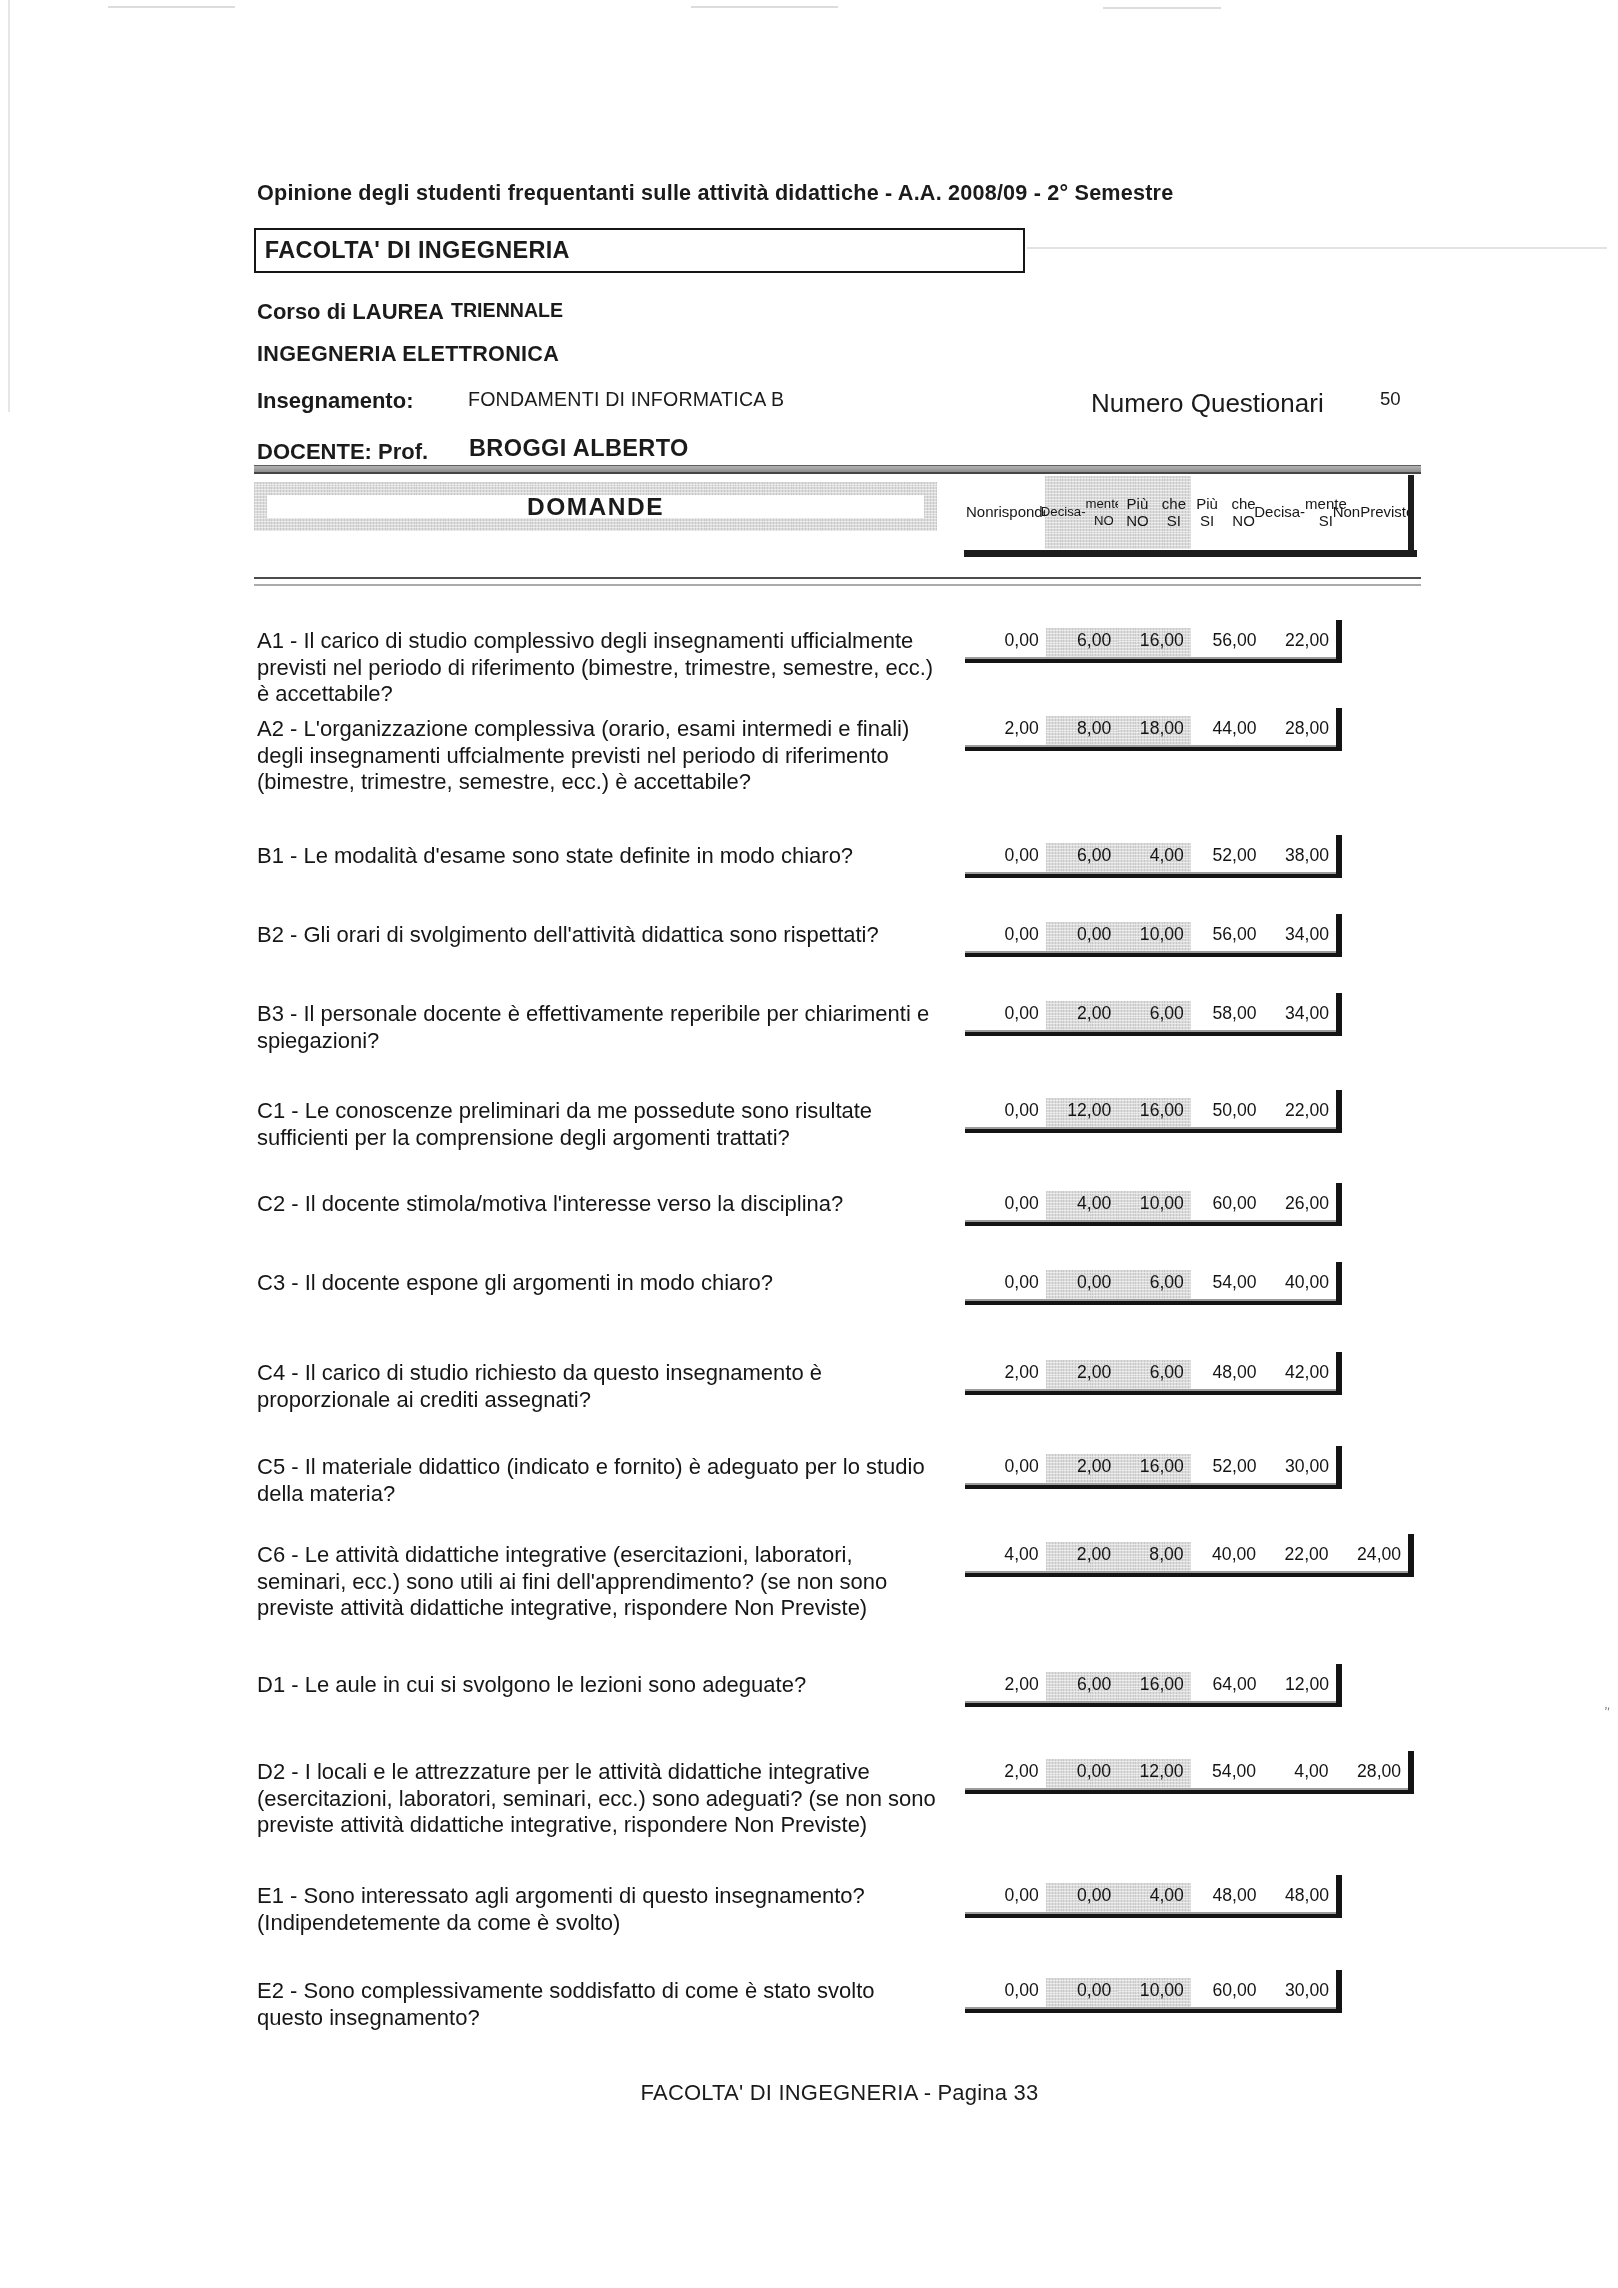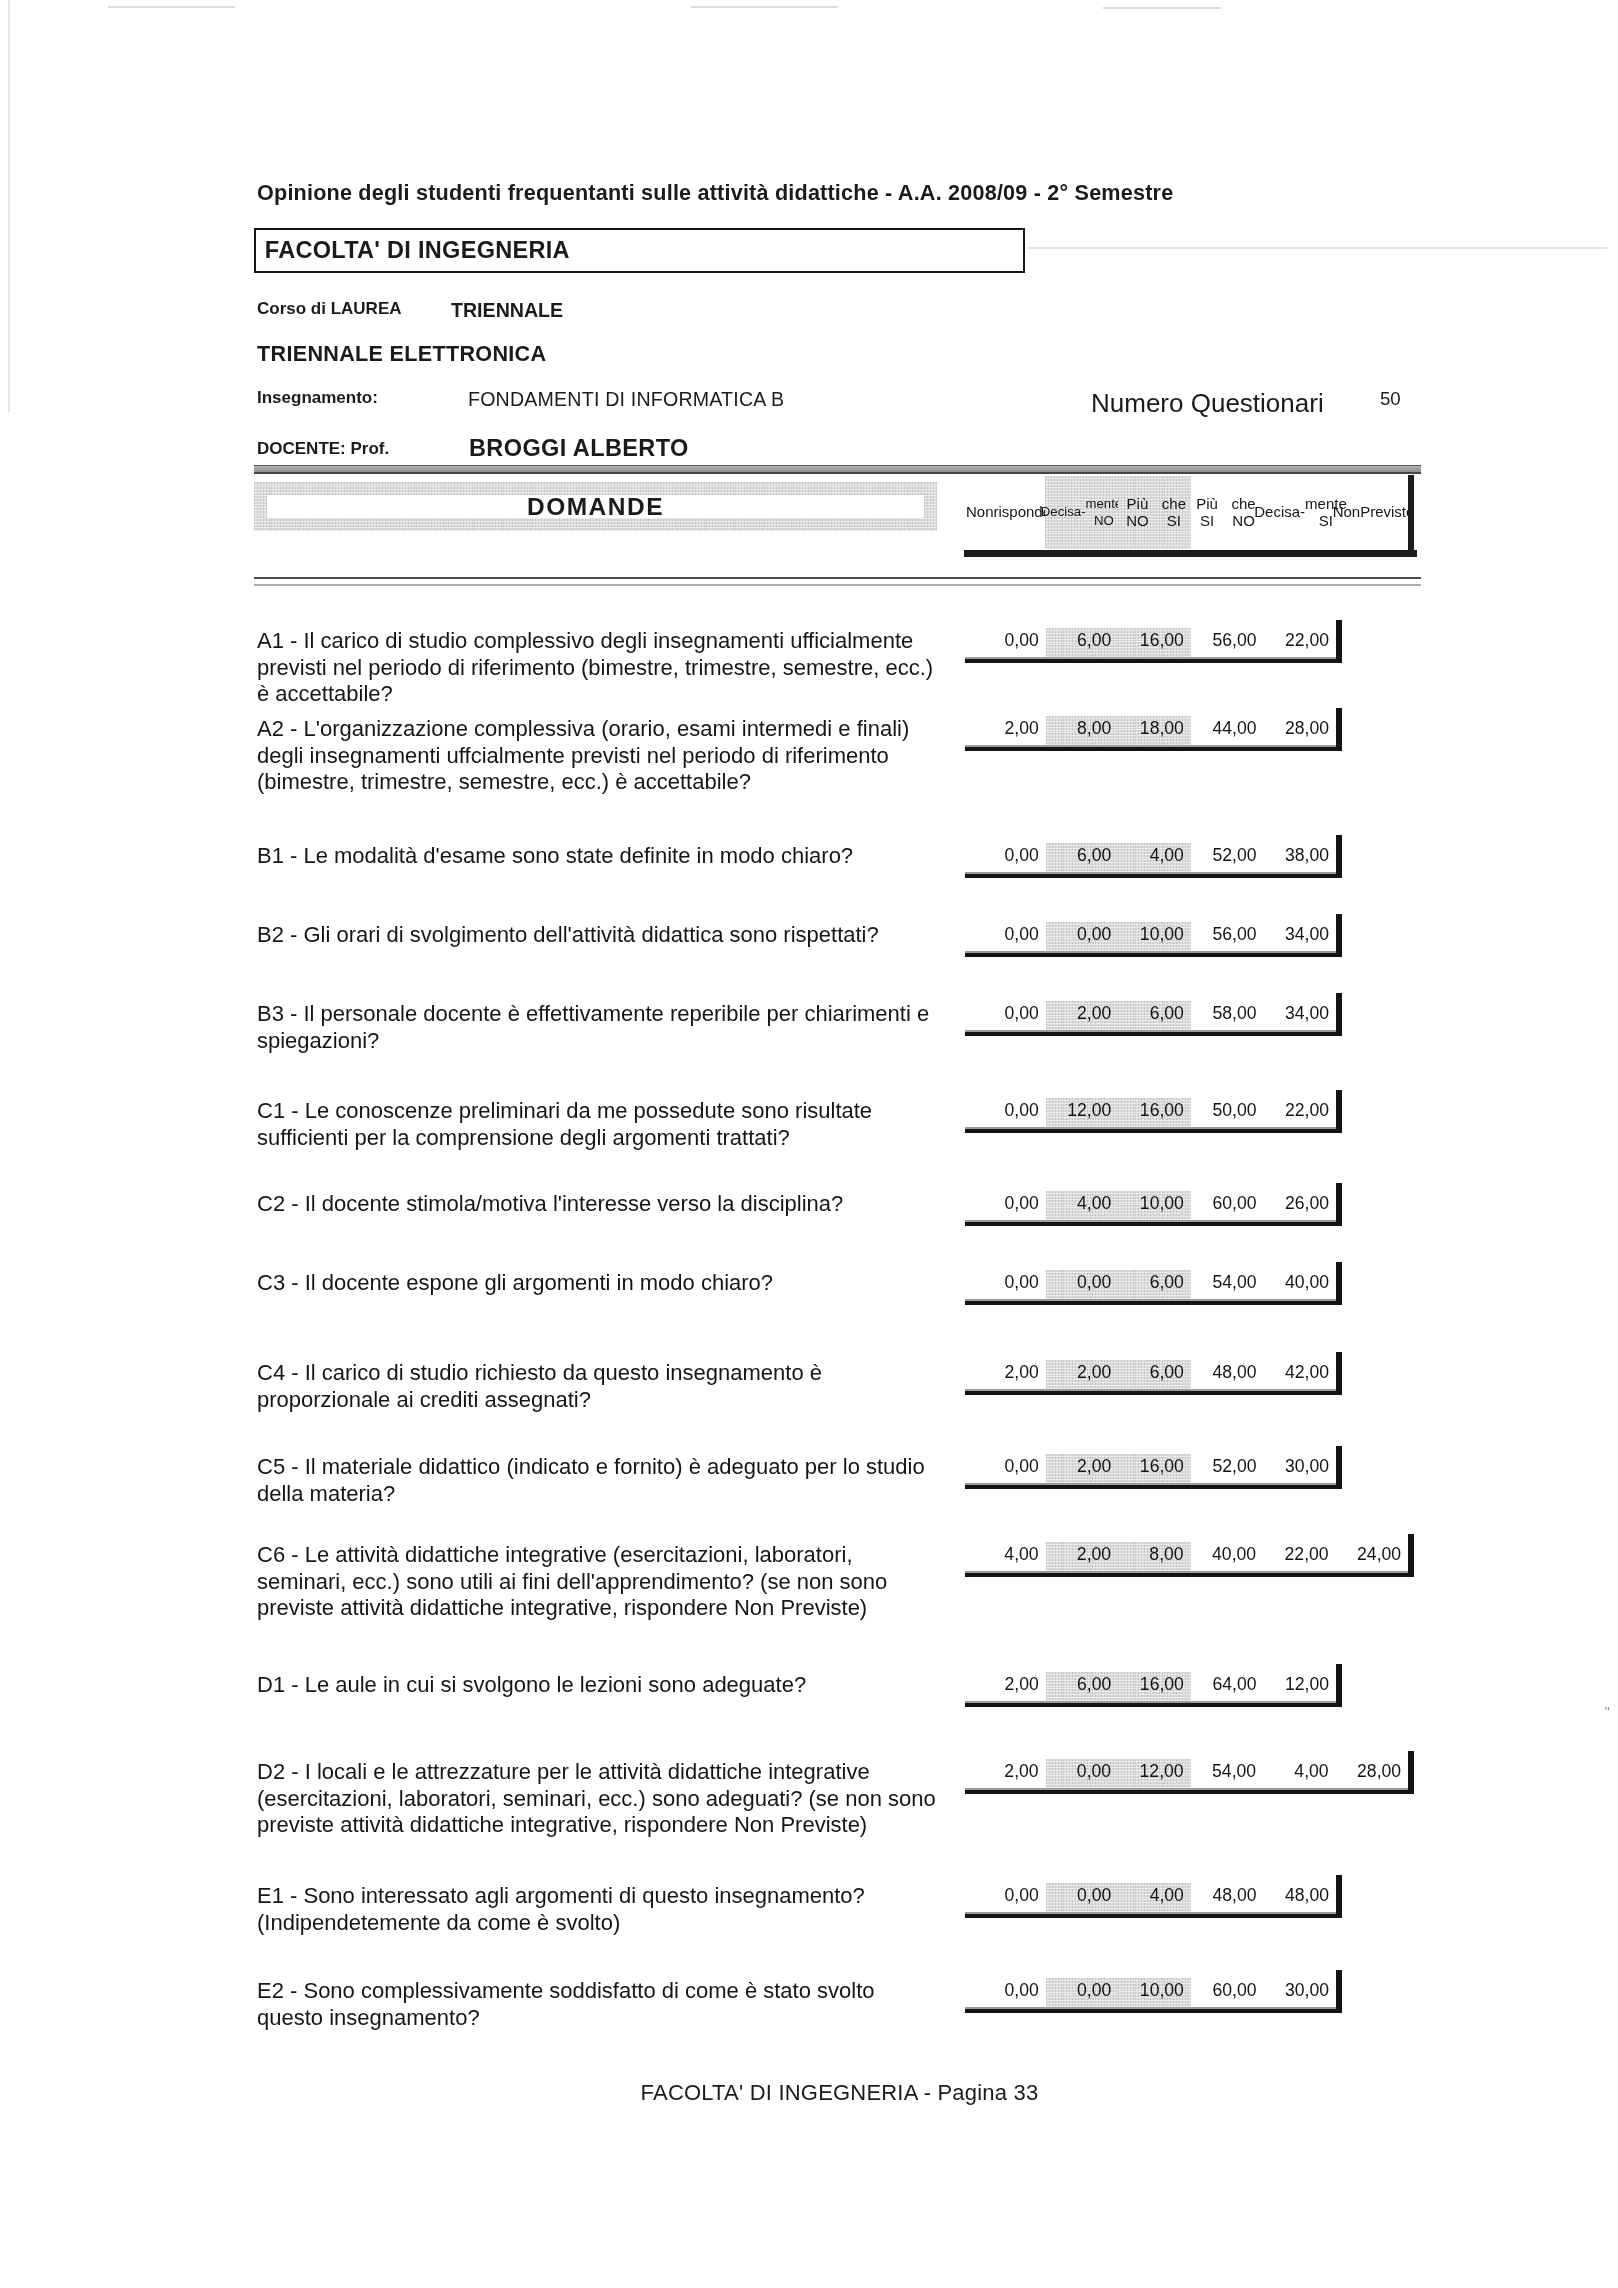--- a/index.html
+++ b/index.html
@@ -14,21 +14,21 @@
   .scan-mark{position:absolute;color:#6a6a6a;font-size:12.7px;transform:rotate(8deg);}
   
   .doc-title{position:absolute;left:257px;top:180px;font-size:21.6px;font-weight:bold;letter-spacing:0.2px;}
   .faculty-box{
     position:absolute;left:254px;top:228px;width:771px;height:45px;
     border:2.9px solid #161616;box-sizing:border-box;background:#fff;
   }
   .faculty-box span{display:block;padding:6.9px 0 0 8.8px;font-size:23.5px;font-weight:bold;letter-spacing:0.3px;}
   .faculty-sideline{position:absolute;left:1027px;top:247px;width:580px;height:2px;background:#e3e3e3;}
   .meta-row{position:absolute;left:257px;width:1165px;height:29px;}
-  .meta-row .lbl{position:absolute;left:0;font-weight:bold;font-size:17px;}
+  .meta-row .lbl{position:absolute;left:0;font-weight:bold;font-size:22px;}
   .corso-value{position:absolute;left:194px;font-weight:bold;font-size:19.6px;}
   .program-line{position:absolute;left:257px;top:341px;font-size:21.6px;font-weight:bold;letter-spacing:0.3px;}
   .course-value{position:absolute;left:211px;font-size:19.6px;letter-spacing:0.2px;}
   .quest-label{position:absolute;left:834px;font-weight:normal;font-size:26px;}
   .quest-count{position:absolute;left:1123px;font-size:18.6px;}
   .teacher-name{position:absolute;left:212px;top:-3.9px;font-size:23.5px;font-weight:bold;letter-spacing:0.4px;}
   
   .top-bar{
     position:absolute;left:254px;top:465px;width:1167px;height:8.8px;box-sizing:border-box;
     background:linear-gradient(#b2b2b2,#8e8e8e);
@@ -90,21 +90,21 @@
 <div class="faculty-box">
   <span>FACOLTA' DI INGEGNERIA</span>
 </div>
 <div class="faculty-sideline"></div>
 
 <div class="meta-row" style="top:299px;">
   <span class="lbl">Corso di LAUREA</span>
   <span class="corso-value">TRIENNALE</span>
 </div>
 
-<div class="program-line">TRIENNALE ELETTRONICA</div>
+<div class="program-line">INGEGNERIA ELETTRONICA</div>
 
 <div class="meta-row" style="top:388px;">
   <span class="lbl">Insegnamento:</span>
   <span class="course-value">FONDAMENTI DI INFORMATICA B</span>
   <span class="quest-label">Numero Questionari</span>
   <span class="quest-count">50</span>
 </div>
 
 <div class="meta-row" style="top:439px;">
   <span class="lbl">DOCENTE: Prof.</span>

